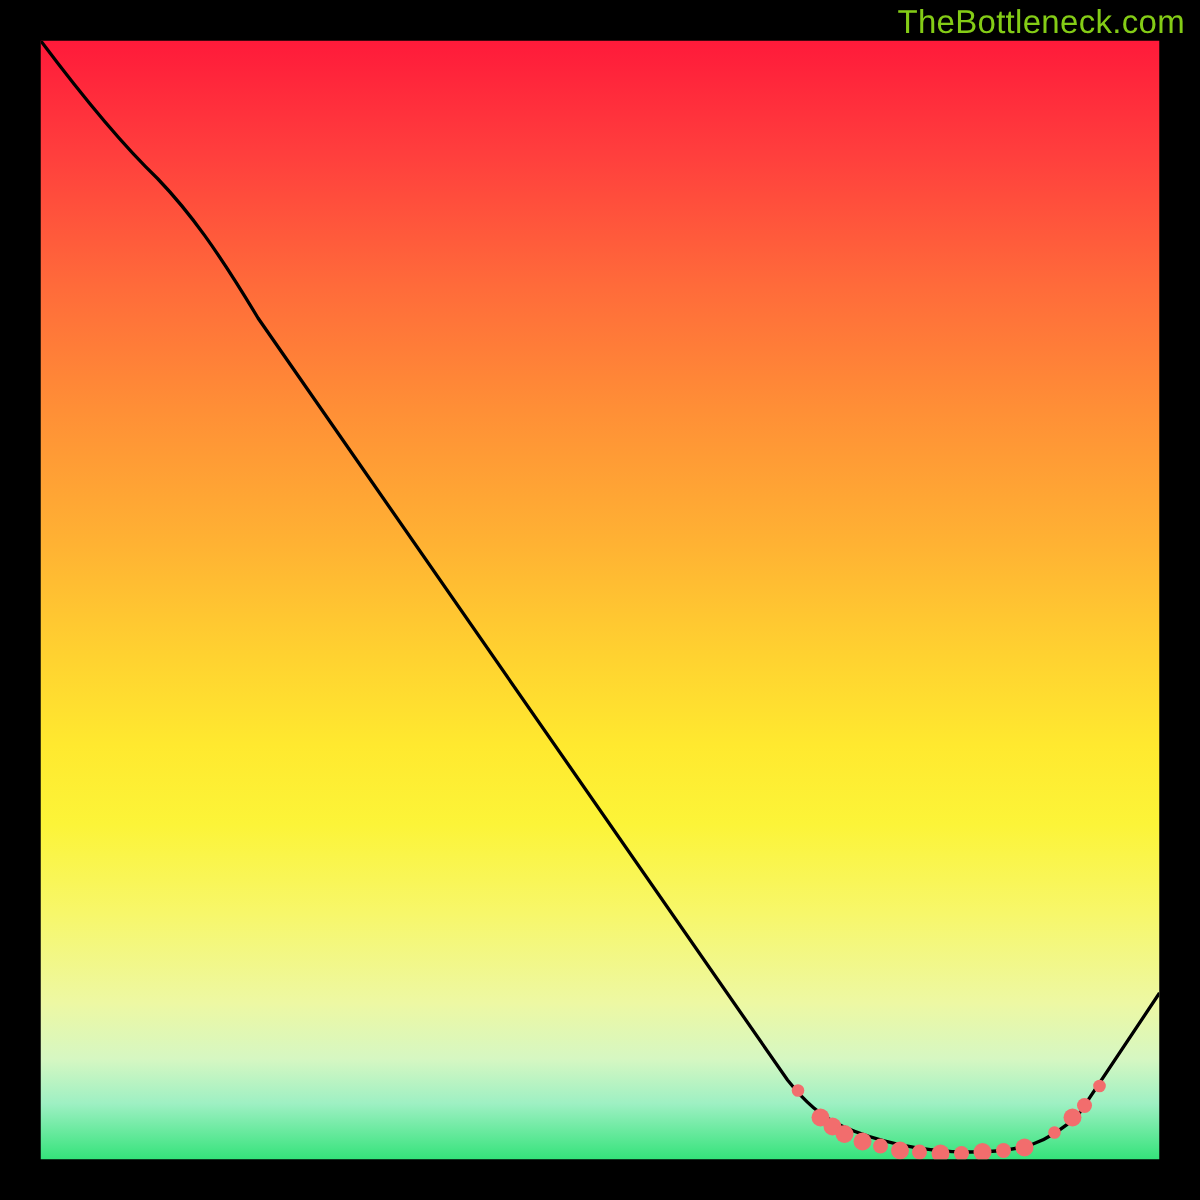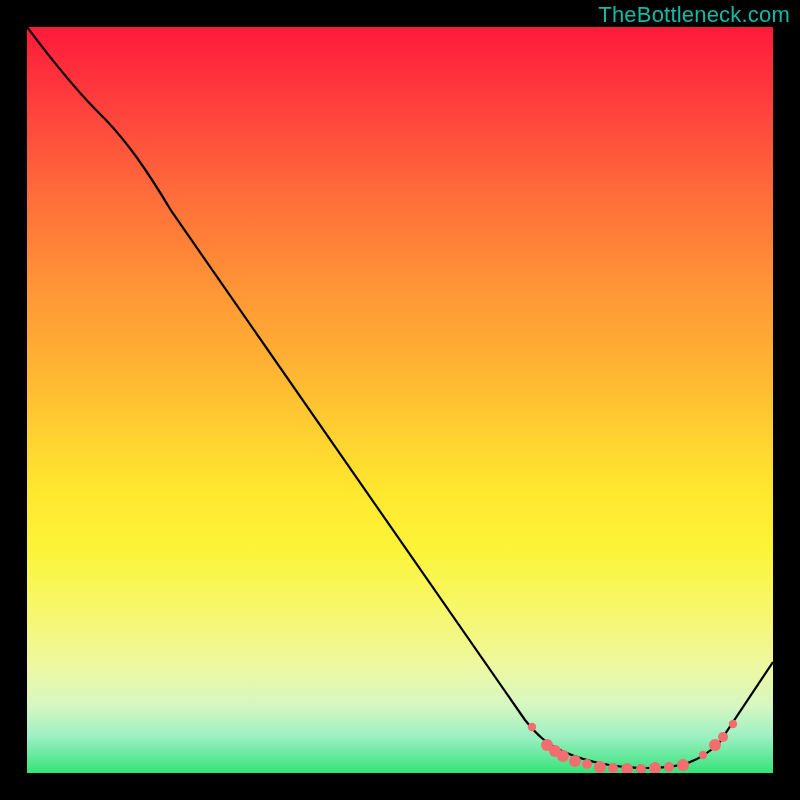--- a/index.html
+++ b/index.html
@@ -4,21 +4,21 @@
 <style>
   * { margin: 0; padding: 0; box-sizing: border-box; }
   html, body { width: 800px; height: 800px; overflow: hidden; background: #000; }
   .wrap { position: relative; width: 800px; height: 800px; background: #000; }
   .attribution {
     position: absolute;
     top: 2px;
     right: 10px;
     font-family: Arial, Helvetica, sans-serif;
     font-size: 22px;
-    color: #14b8a6;
+    color: #84cc16;
     letter-spacing: 0.2px;
   }
   .plot {
     position: absolute;
     left: 27px;
     top: 27px;
     width: 746px;
     height: 746px;
     overflow: hidden;
   }

